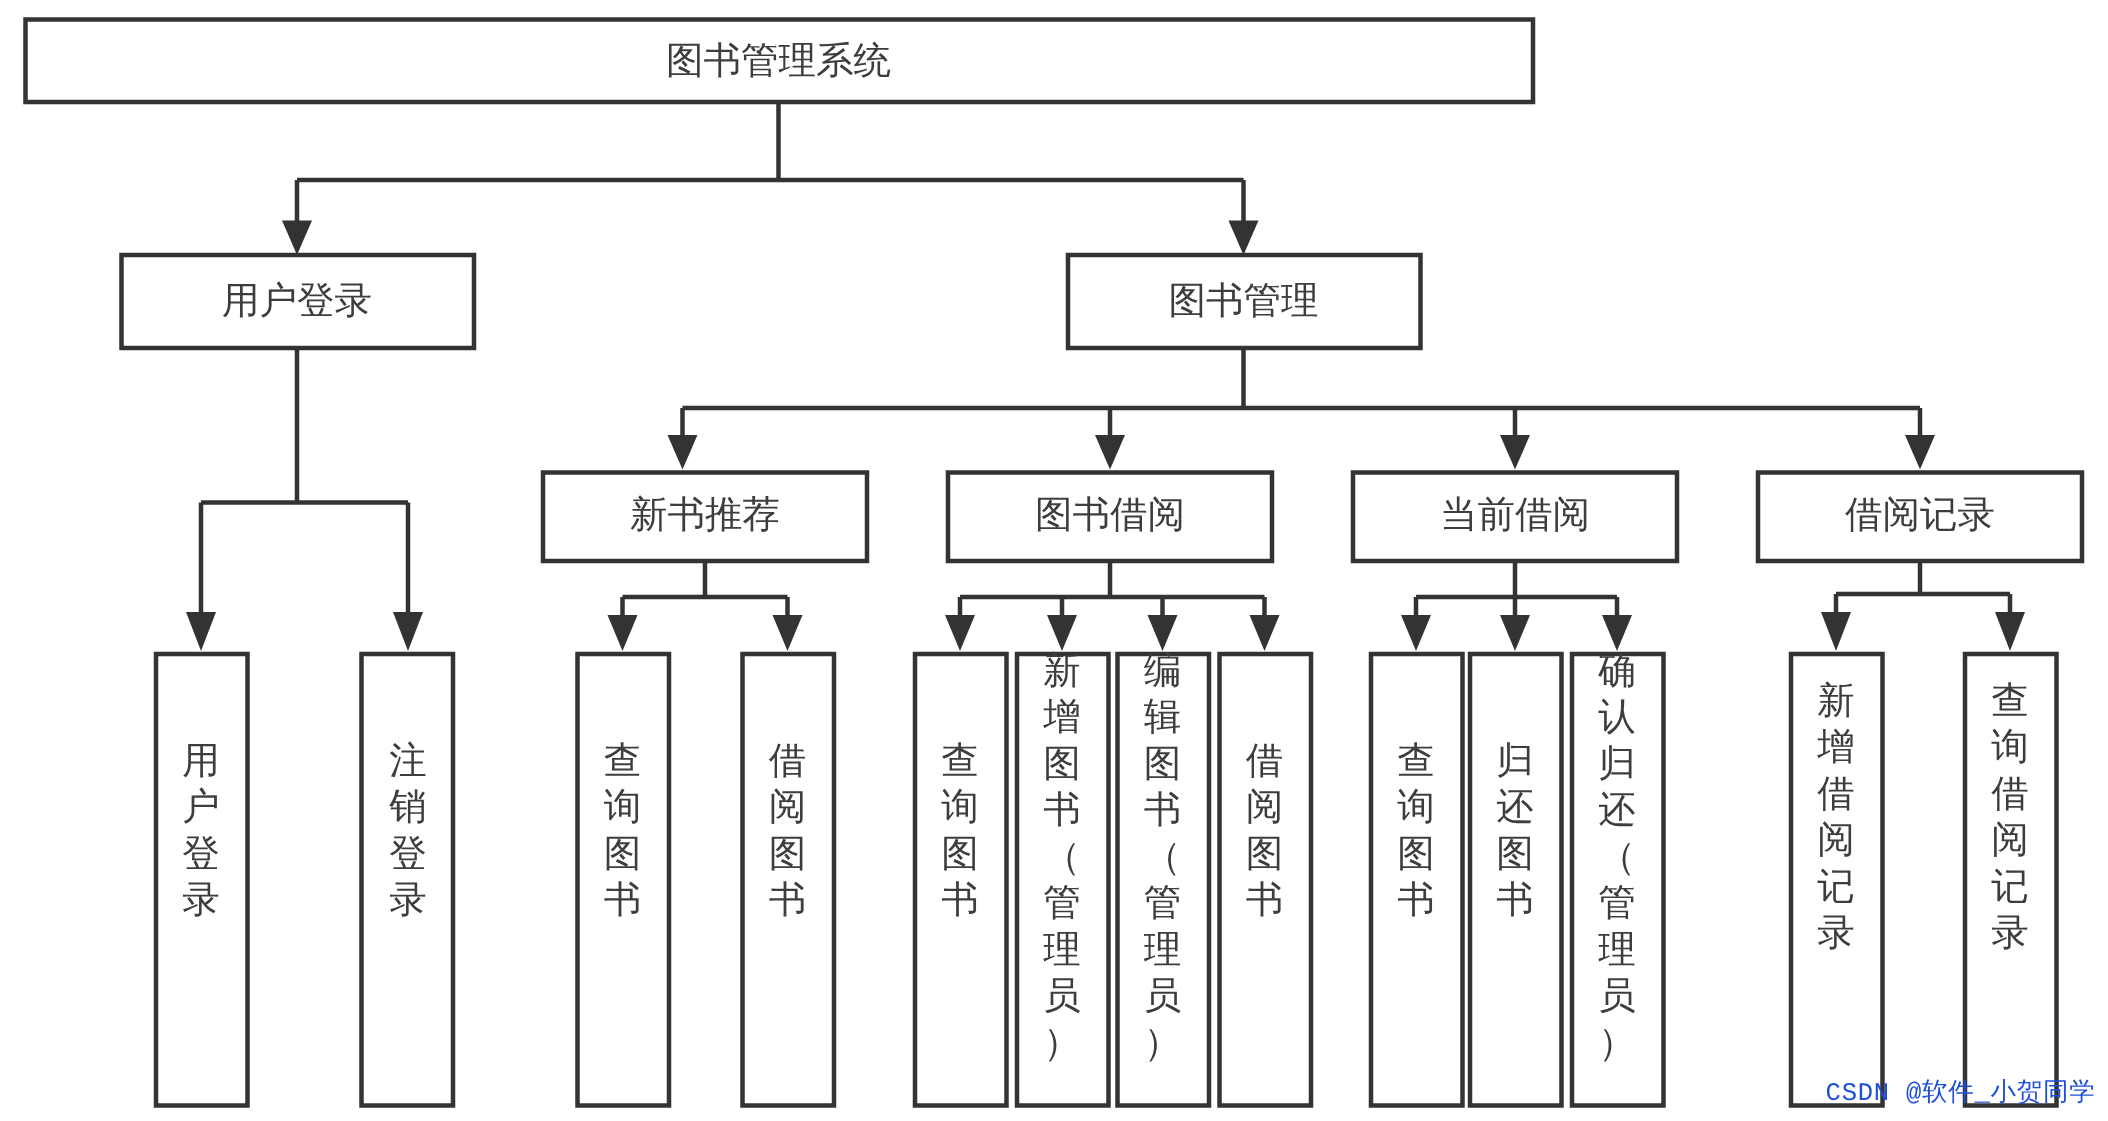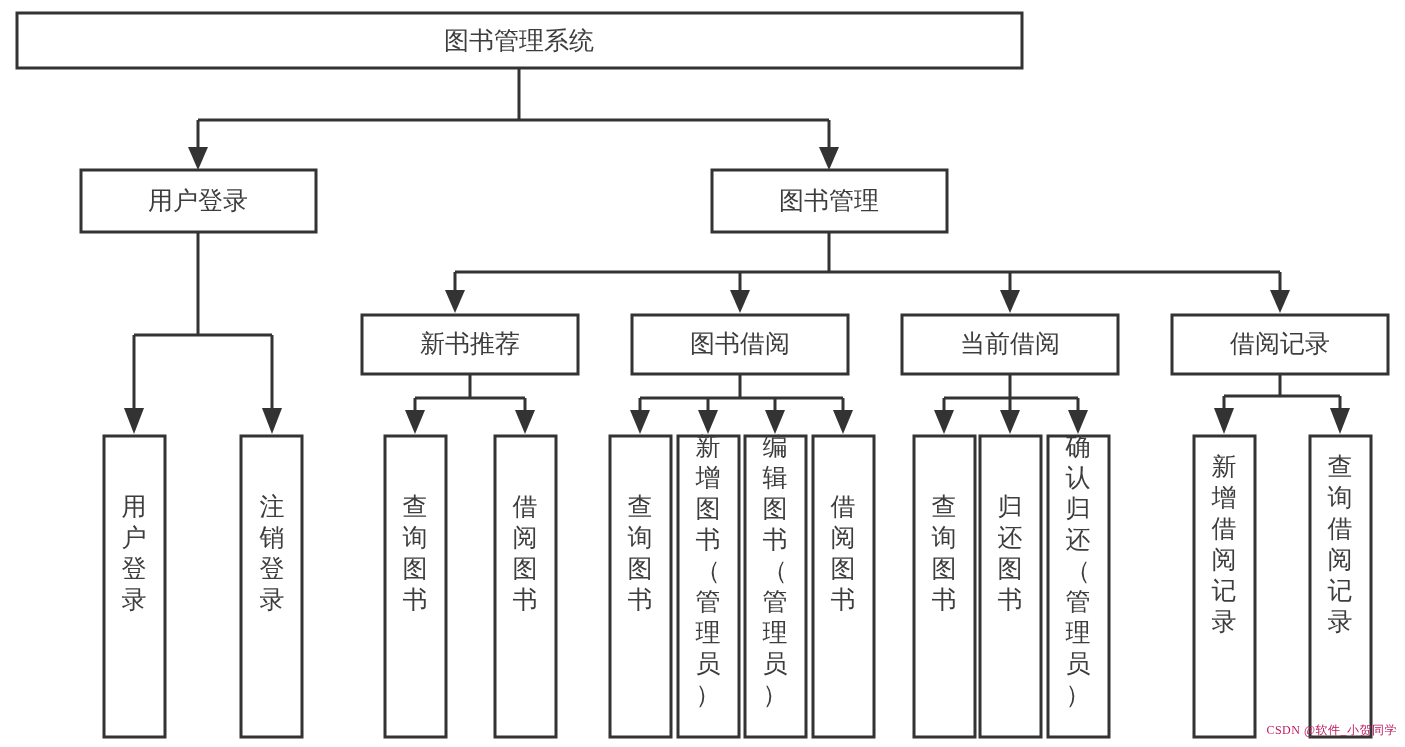--- a/index.html
+++ b/index.html
@@ -50,23 +50,23 @@
     fill: none;
   }
   .arrow-head {
     fill: #333333;
     stroke: none;
   }
   .watermark-text {
     position: absolute;
     right: 8px;
     bottom: 8px;
-    color: #be185d;
-    font-size: 12px;
-    font-family: Liberation Serif, serif;
+    color: #1d4ed8;
+    font-size: 17px;
+    font-family: Liberation Mono, monospace;
     letter-spacing: 0.5px;
     white-space: nowrap;
     user-select: none;
   }
 </style>
 </head>
 <body>
 
 <div id="diagram-root">
 

